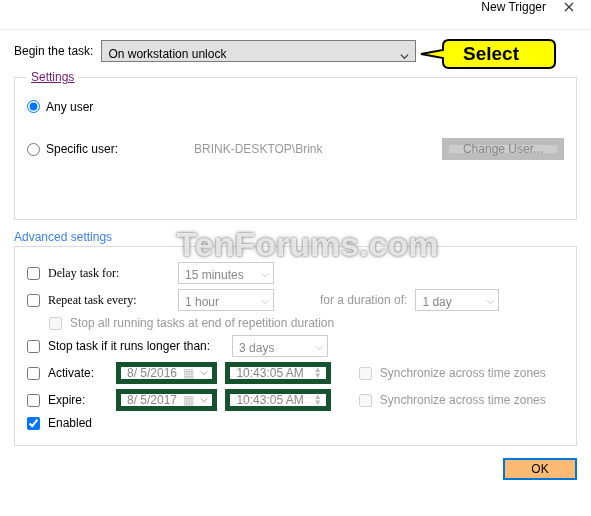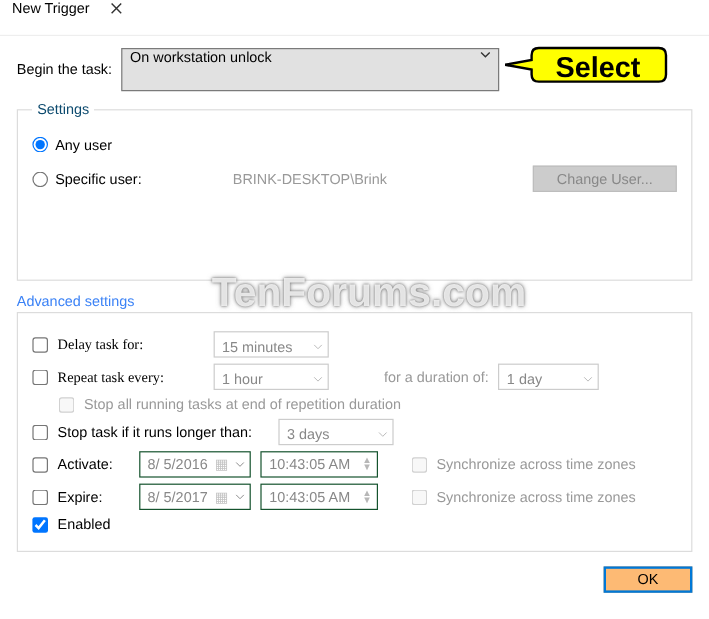--- a/index.html
+++ b/index.html
@@ -11,63 +11,63 @@
     background: #fff;
     width: 591px;
     height: 516px;
     overflow: hidden;
     color: #000;
   }
   .titlebar {
     height: 30px;
     display: flex;
     align-items: center;
-    justify-content: flex-start;
+    justify-content: flex-end;
     padding: 0 0 16px 10px;
     border-bottom: 1px solid #eee;
   }
   .titlebar .title { color: #000; }
   .close-btn {
     width: 45px; height: 30px;
     display: flex; align-items: center; justify-content: center;
     color: #333;
   }
   .close-btn svg { width: 10px; height: 10px; }
   .content { padding: 10px 14px 14px 14px; position: relative; }
   .row { display: flex; align-items: center; margin-bottom: 8px; }
   .label-begin { margin-right: 8px; }
   .combo {
     flex: 0 0 315px;
-    height: 36px;
+    height: 22px;
     border: 1px solid #7a7a7a;
     background: #e1e1e1;
-    display: flex; align-items: flex-start; justify-content: space-between;
+    display: flex; align-items: flex-end; justify-content: space-between;
     padding: 0 6px 0 6px;
   }
   .combo .chev { width: 9px; height: 9px; }
   fieldset.group {
     border: 1px solid #dcdcdc;
     margin: 0 0 10px 0;
     padding: 10px 12px 12px 12px;
   }
-  fieldset.group legend { padding: 0 4px; color: #0c4a6e; }
+  fieldset.group legend { padding: 0 4px; color: #701a75; text-decoration: underline; }
   .radio-row, .check-row {
     display: flex; align-items: flex-start; gap: 6px; margin: 6px 0;
   }
   input[type=radio], input[type=checkbox] {
     width: 13px; height: 13px; margin: 0;
   }
   .disabled { color: #999; }
   .spec-line {
-    display: flex; align-items: center; gap: 6px; margin-top: 10px;
+    display: flex; align-items: center; gap: 6px; margin-top: 24px;
   }
   .spec-line .userval { margin-left: 70px; color: #999; flex: 1; }
   .btn {
     height: 22px;
-    border: 1px solid #be185d;
+    border: 7px solid #be185d;
     background: #e1e1e1;
     padding: 0 14px;
     display: inline-flex; align-items: center; justify-content: center;
     min-width: 74px;
   }
   .btn.disabled {
     background: #ccc; border-color: #bdbdbd; color: #888;
     min-width: 120px;
   }
   .btn.primary {
@@ -88,21 +88,21 @@
     background: #fff;
     display: inline-flex; align-items: center; justify-content: space-between;
     padding: 4px 4px 0 6px;
     color: #888;
   }
   .sel.w90 { width: 96px; }
   .sel.w80 { width: 84px; }
   .sel .chev { width: 8px; height: 8px; opacity: .6; }
   .dt {
     height: 22px;
-    border: 1px solid #14532d;
+    border: 5px solid #14532d;
     display: inline-flex; align-items: center;
     padding: 0 4px 0 6px; gap: 6px;
     color: #888;
   }
   .dt .cal { opacity: .5; }
   .dt .spin { display: flex; flex-direction: column; margin-left: 4px; }
   .dt .spin span { line-height: 6px; font-size: 8px; opacity: .6; }
   .indent { margin-left: 22px; padding-left: 22px; }
   .gap2 { width: 30px; display:inline-block; }
   .btnbar {
@@ -110,21 +110,21 @@
   }
   
   .callout {
     position: absolute;
     top: 6px; left: 419px;
     display: flex; align-items: center;
   }
   .callout svg { display: block; }
   .callout-text {
     position: absolute; left: 44px; top: 7px;
-    font-family: Arial, sans-serif; font-weight: bold; font-size: 24px;
+    font-family: Arial, sans-serif; font-weight: bold; font-size: 19px;
     color: #000;
   }
   .watermark {
     position: absolute;
     top: 225px; left: 12px; width: 591px;
     text-align: center;
     font-family: Arial, sans-serif;
     font-size: 34px; font-weight: bold;
     color: rgba(255,255,255,0.8);
     text-shadow: 0 0 4px rgba(120,120,120,0.7), 0 0 2px rgba(100,100,100,0.9);

